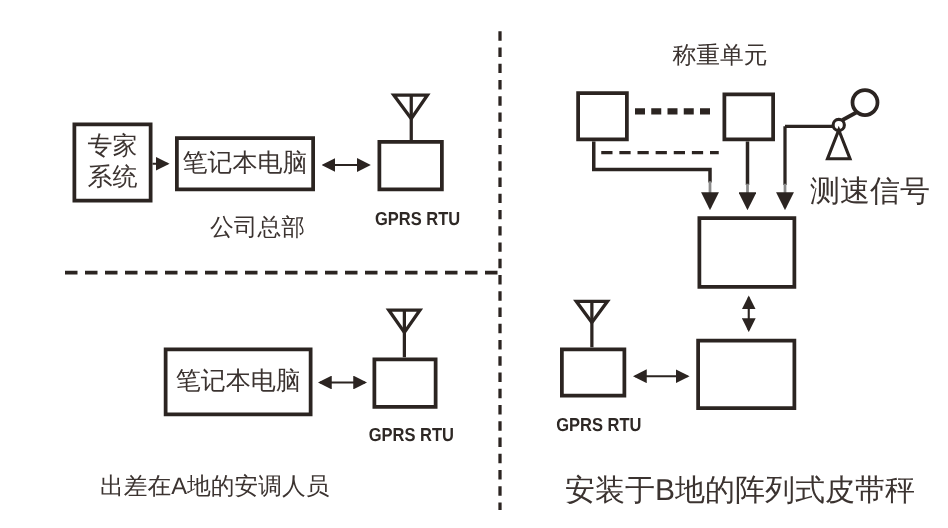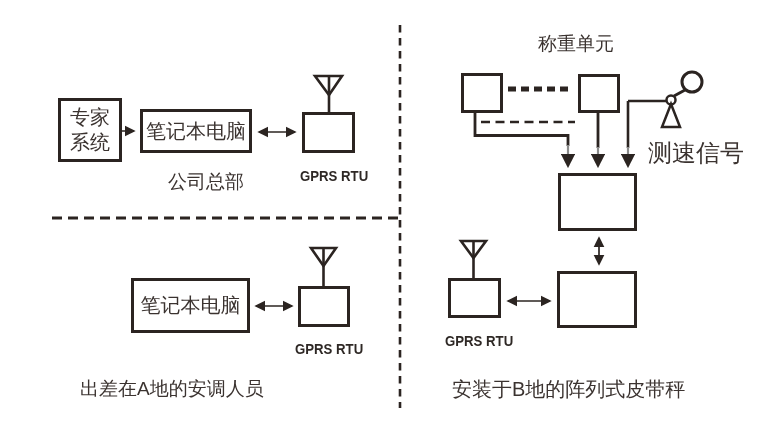--- a/index.html
+++ b/index.html
@@ -17,21 +17,21 @@
   svg .shape{stroke:var(--stroke);fill:#ffffff;}
   svg .mk{fill:var(--stroke);stroke:none;}
   .box{
     position:absolute;box-sizing:border-box;border:3px solid var(--stroke);
     background:#ffffff;display:flex;flex-direction:column;align-items:center;
     justify-content:center;text-align:center;color:var(--text);
   }
   .box .bt{font-size:20px;line-height:25px;white-space:nowrap;}
   .lbl{position:absolute;color:var(--text);white-space:nowrap;}
   .cap{font-size:19px;}
-  .cap-lg{font-size:20px;}
+  .cap-lg{font-size:24px;}
   .rtu{
     font-size:15px;font-weight:600;text-align:center;
     transform:scaleX(.88);transform-origin:center;letter-spacing:0;
     color:#2e2825;
   }
 </style>
 </head>
 <body>
 
 <div class="stage">

